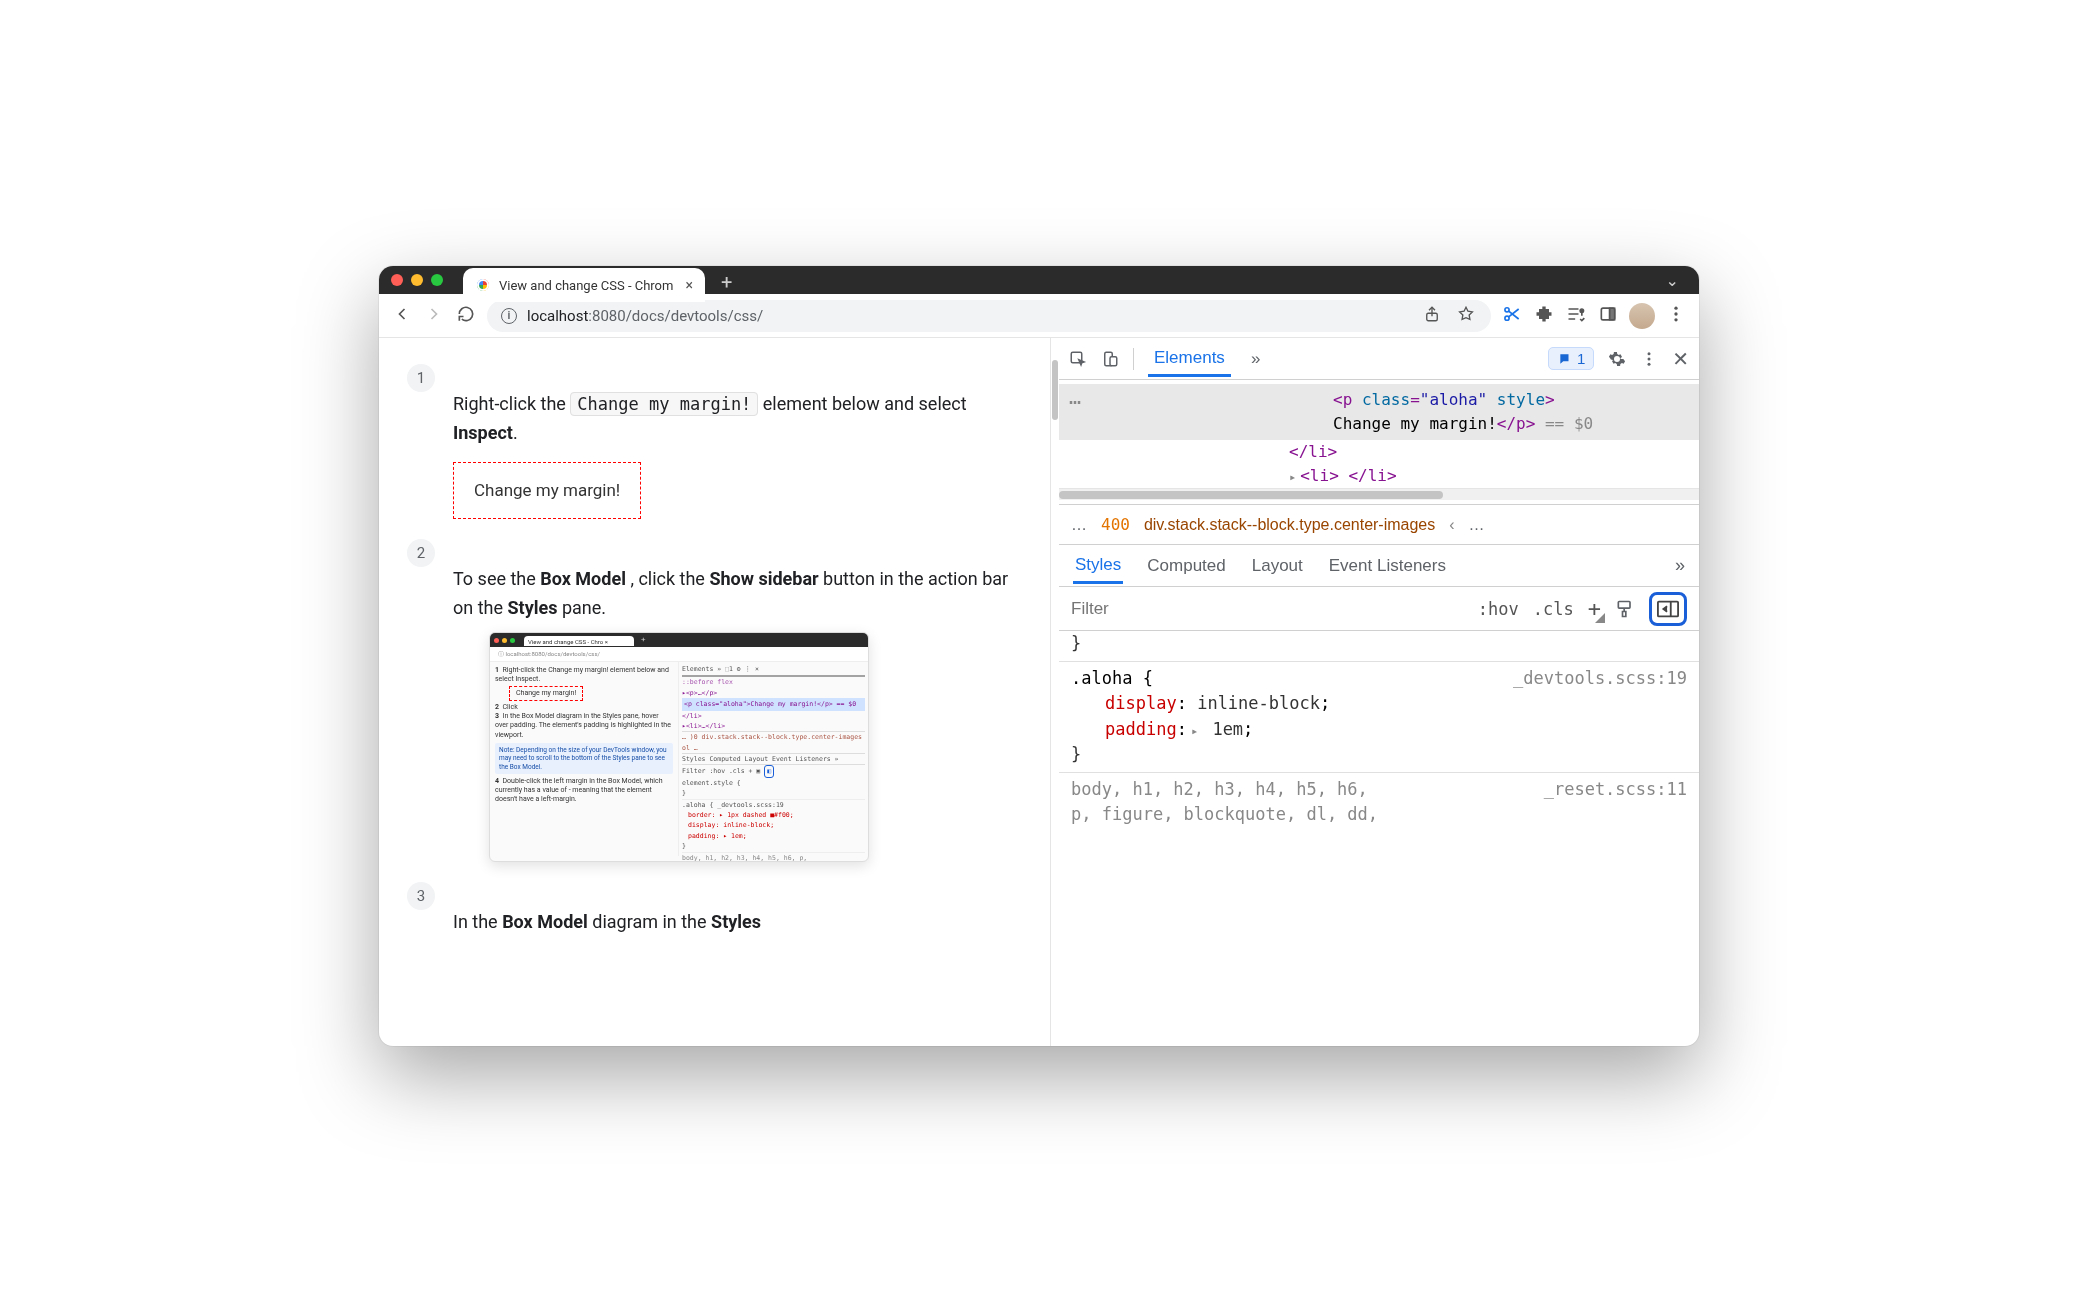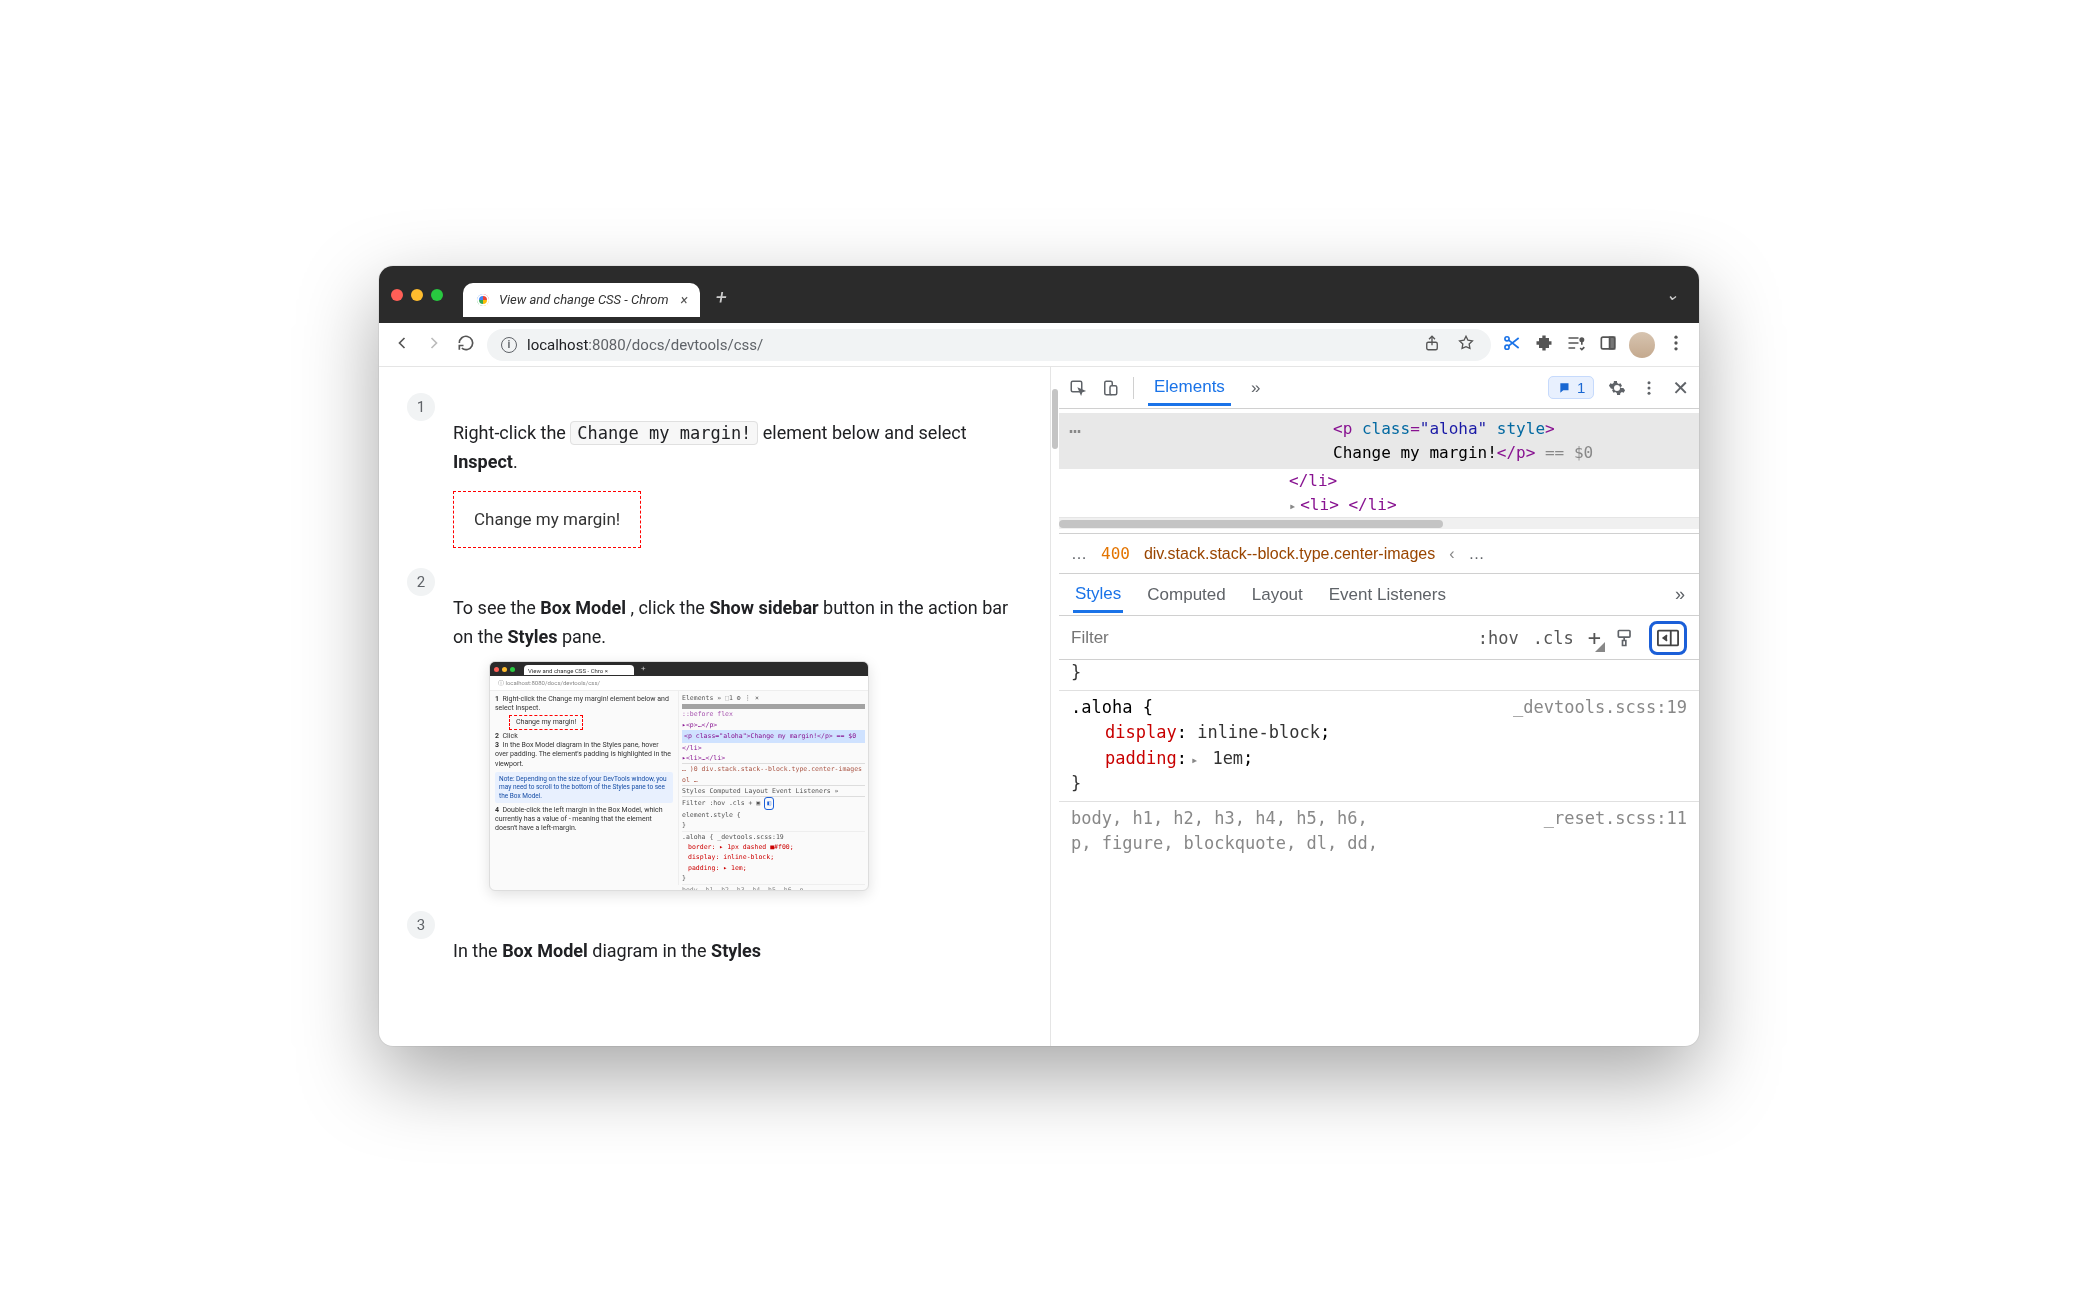--- a/index.html
+++ b/index.html
@@ -17,26 +17,25 @@
     background: #fff;
     border-radius: 14px;
     box-shadow: 0 30px 80px rgba(0,0,0,.35), 0 0 0 1px rgba(0,0,0,.05);
     overflow: hidden;
     display: flex;
     flex-direction: column;
   }
   
   .chrome-tabs {
     background: #2b2b2b;
-    height: 57px;
+    height: 28px;
     display: flex;
     align-items: center;
     padding: 0 12px;
     gap: 8px;
-    font-style: italic;
   }
   .traffic { display: flex; gap: 8px; margin-right: 12px; }
   .traffic .dot { width: 12px; height: 12px; border-radius: 50%; }
   .dot.red { background: #ff5f57; }
   .dot.yellow { background: #febc2e; }
   .dot.green { background: #28c840; }
   .tab {
     background: #fff;
     height: 34px;
     border-radius: 10px 10px 0 0;
@@ -472,21 +471,21 @@
             <div class="thumb-body">
               <div class="thumb-left">
                 <div><b>1</b>&nbsp; <span>Right-click the Change my margin! element below and select Inspect.</span></div>
                 <div style="margin-left:14px;"><span class="thumb-dashed">Change my margin!</span></div>
                 <div><b>2</b>&nbsp; <span>Click</span></div>
                 <div><b>3</b>&nbsp; <span>In the Box Model diagram in the Styles pane, hover over padding. The element's padding is highlighted in the viewport.</span></div>
                 <div class="thumb-note">Note: Depending on the size of your DevTools window, you may need to scroll to the bottom of the Styles pane to see the Box Model.</div>
                 <div><b>4</b>&nbsp; <span>Double-click the left margin in the Box Model, which currently has a value of - meaning that the element doesn't have a left-margin.</span></div>
               </div>
               <div class="thumb-right">
-                <div style="border-bottom:5px solid #a3a3a3;padding-bottom:1px;">Elements   »            ⬚1   ⚙  ⋮  ×</div>
+                <div style="border-bottom:2px solid #a3a3a3;padding-bottom:1px;">Elements   »            ⬚1   ⚙  ⋮  ×</div>
                 <div style="color:#a856b0;">::before flex</div>
                 <div style="color:#881391;">▸&lt;p&gt;…&lt;/p&gt;</div>
                 <div class="hl" style="color:#881391;">&lt;p class="aloha"&gt;Change my margin!&lt;/p&gt;  == $0</div>
                 <div style="color:#881391;">&lt;/li&gt;</div>
                 <div style="color:#881391;">▸&lt;li&gt;…&lt;/li&gt;</div>
                 <div style="border-top:1px solid #ddd;color:#a54;">… )0   div.stack.stack--block.type.center-images   ol  …</div>
                 <div style="border-top:1px solid #ddd;">Styles  Computed  Layout  Event Listeners  »</div>
                 <div style="border-top:1px solid #ddd;"><span>Filter                :hov .cls + ▣</span> <span class="sidebar-btn">◧</span></div>
                 <div>element.style {</div>
                 <div>}</div>

